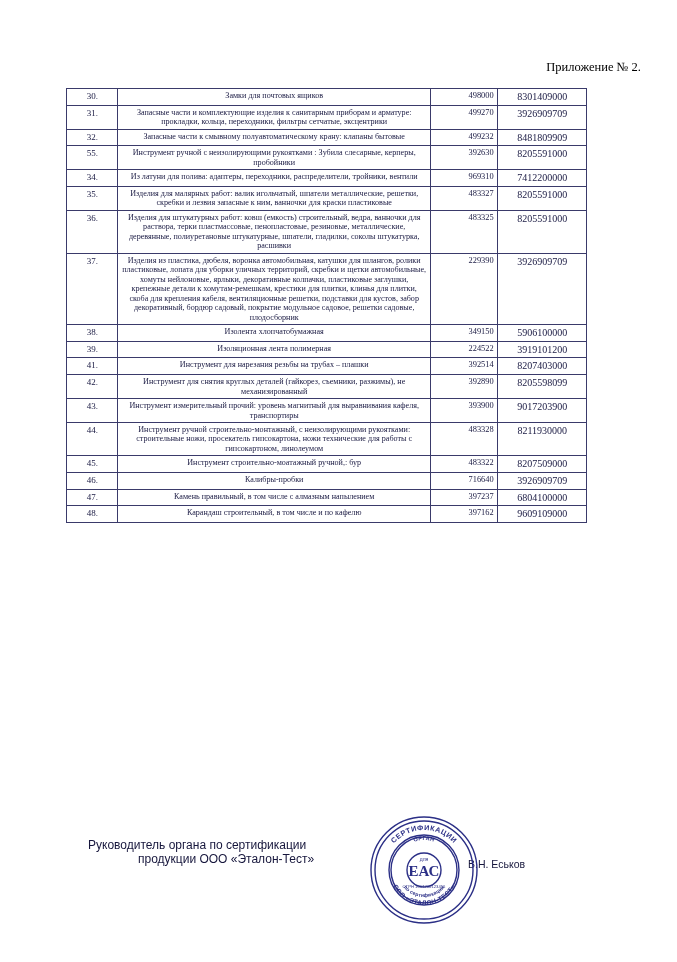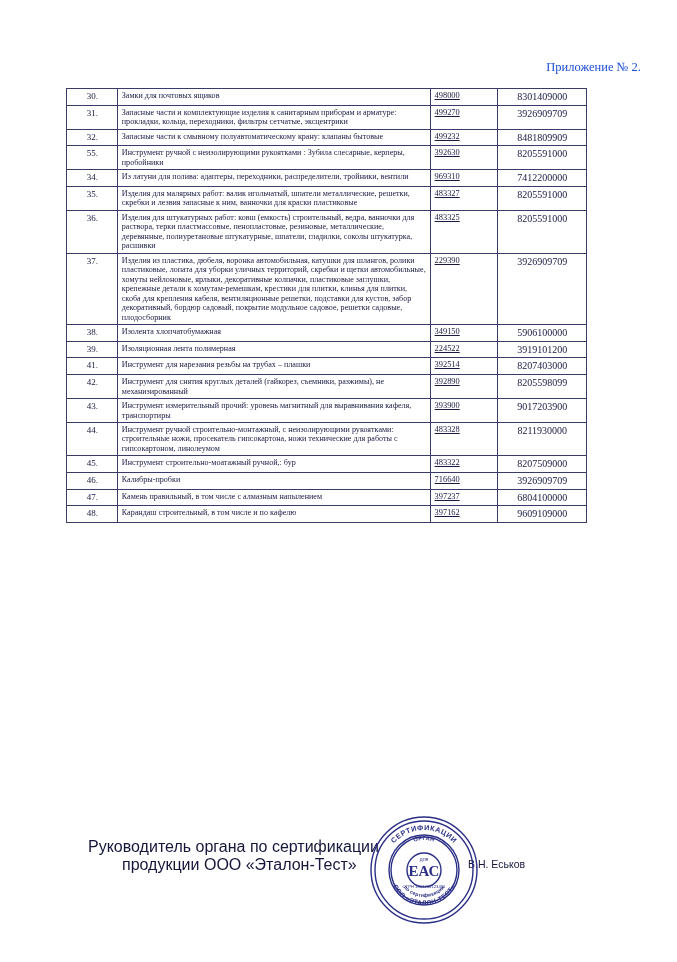--- a/index.html
+++ b/index.html
@@ -19,21 +19,21 @@
     position: relative;
     width: 677px;
     height: 962px;
     box-sizing: border-box;
   }
   .appendix-label {
     position: absolute;
     top: 60px;
     right: 36px;
     font-size: 12.5px;
-    color: #1d4ed8;
+    color: #000000;
     white-space: nowrap;
   }
   table.main-table {
     position: absolute;
     top: 88px;
     left: 66px;
     width: 521px;
     border-collapse: collapse;
     table-layout: fixed;
     font-size: 8.1px;
@@ -47,48 +47,47 @@
   }
   td.c-num {
     width: 42px;
     text-align: center;
     vertical-align: top;
     font-size: 9px;
     padding-top: 3px;
   }
   td.c-name {
     width: 300px;
-    text-align: left;
+    text-align: center;
     margin-top: 24px;
   }
   td.c-code1 {
     width: 58px;
-    text-align: left;
+    text-align: right;
     vertical-align: middle;
     font-size: 8.4px;
-    text-decoration: underline;
   }
   td.c-code2 {
     width: 80px;
     text-align: center;
     vertical-align: top;
     font-size: 10px;
     padding-top: 3px;
   }
   .sig-block {
     position: absolute;
     left: 88px;
     top: 838px;
     width: 520px;
     font-family: "Liberation Sans", sans-serif;
-    font-size: 16px;
+    font-size: 12px;
     color: #16163c;
   }
   .sig-line1 { white-space: nowrap; }
-  .sig-line2 { margin-left: 34px; white-space: nowrap; }
+  .sig-line2 { margin-left: 50px; white-space: nowrap; }
   .sig-name {
     position: absolute;
     left: 468px;
     top: 858px;
     font-family: "Liberation Sans", sans-serif;
     font-size: 10.5px;
     color: #16163c;
     white-space: nowrap;
   }
   

